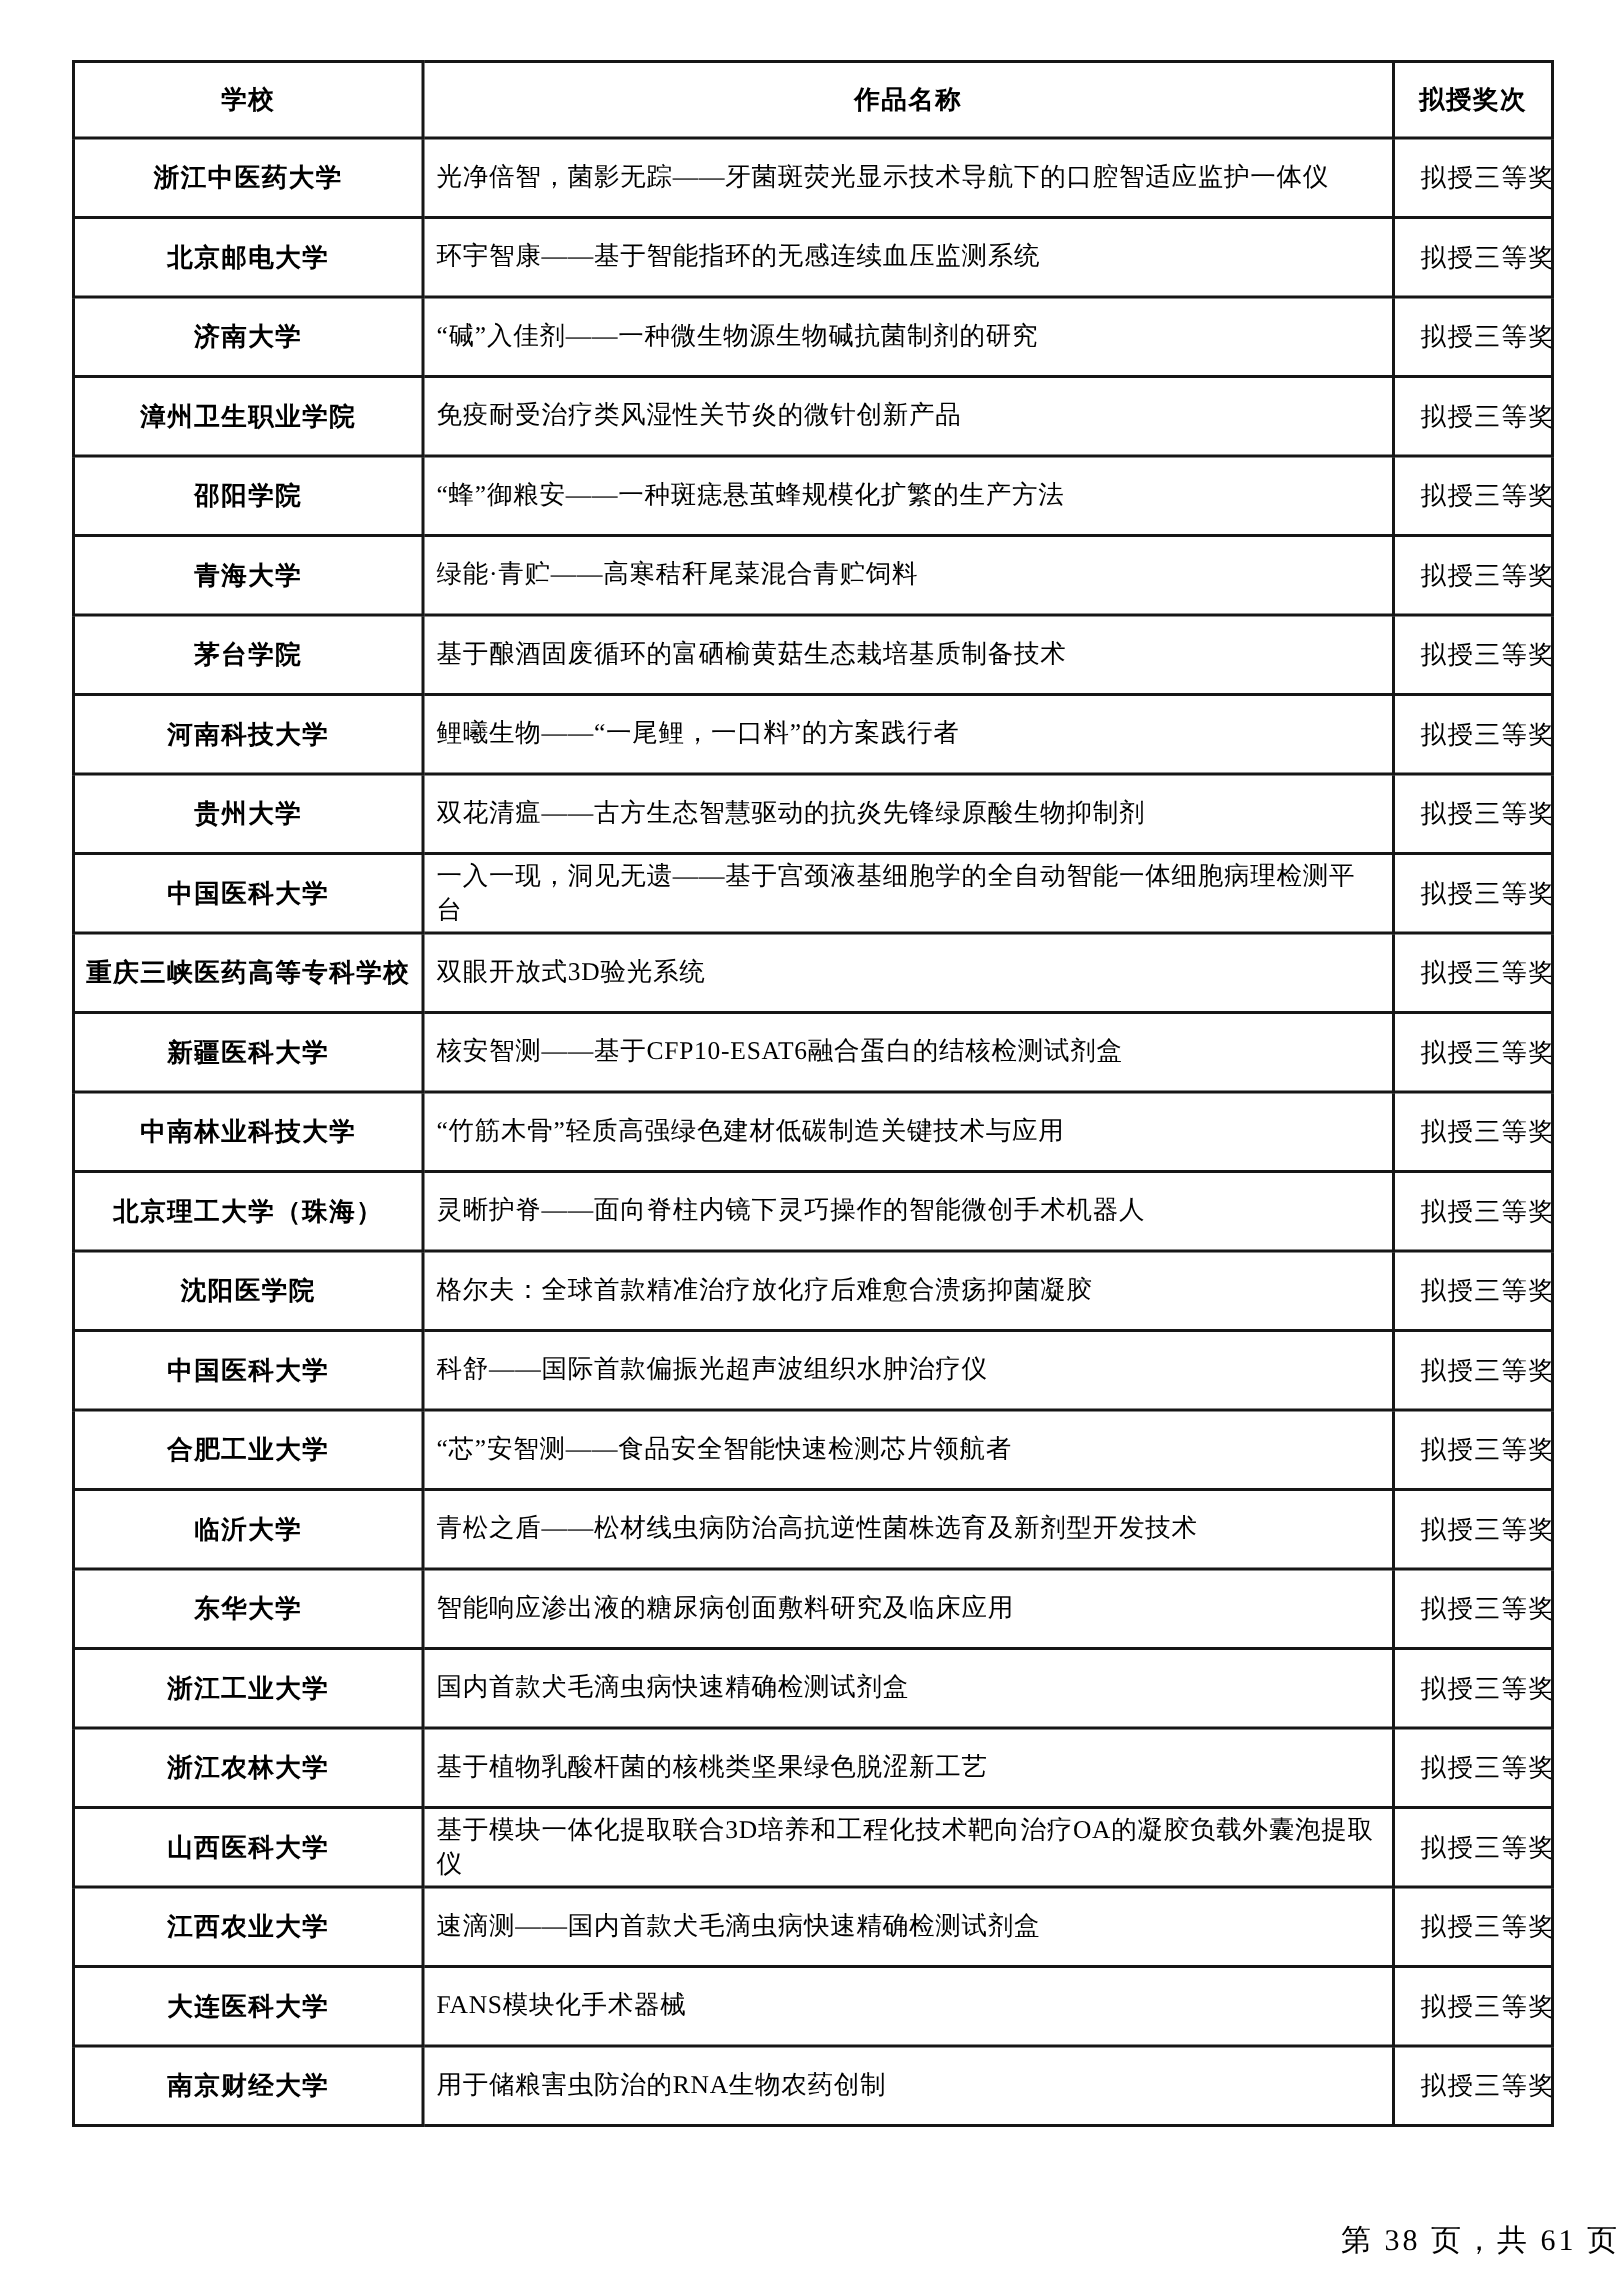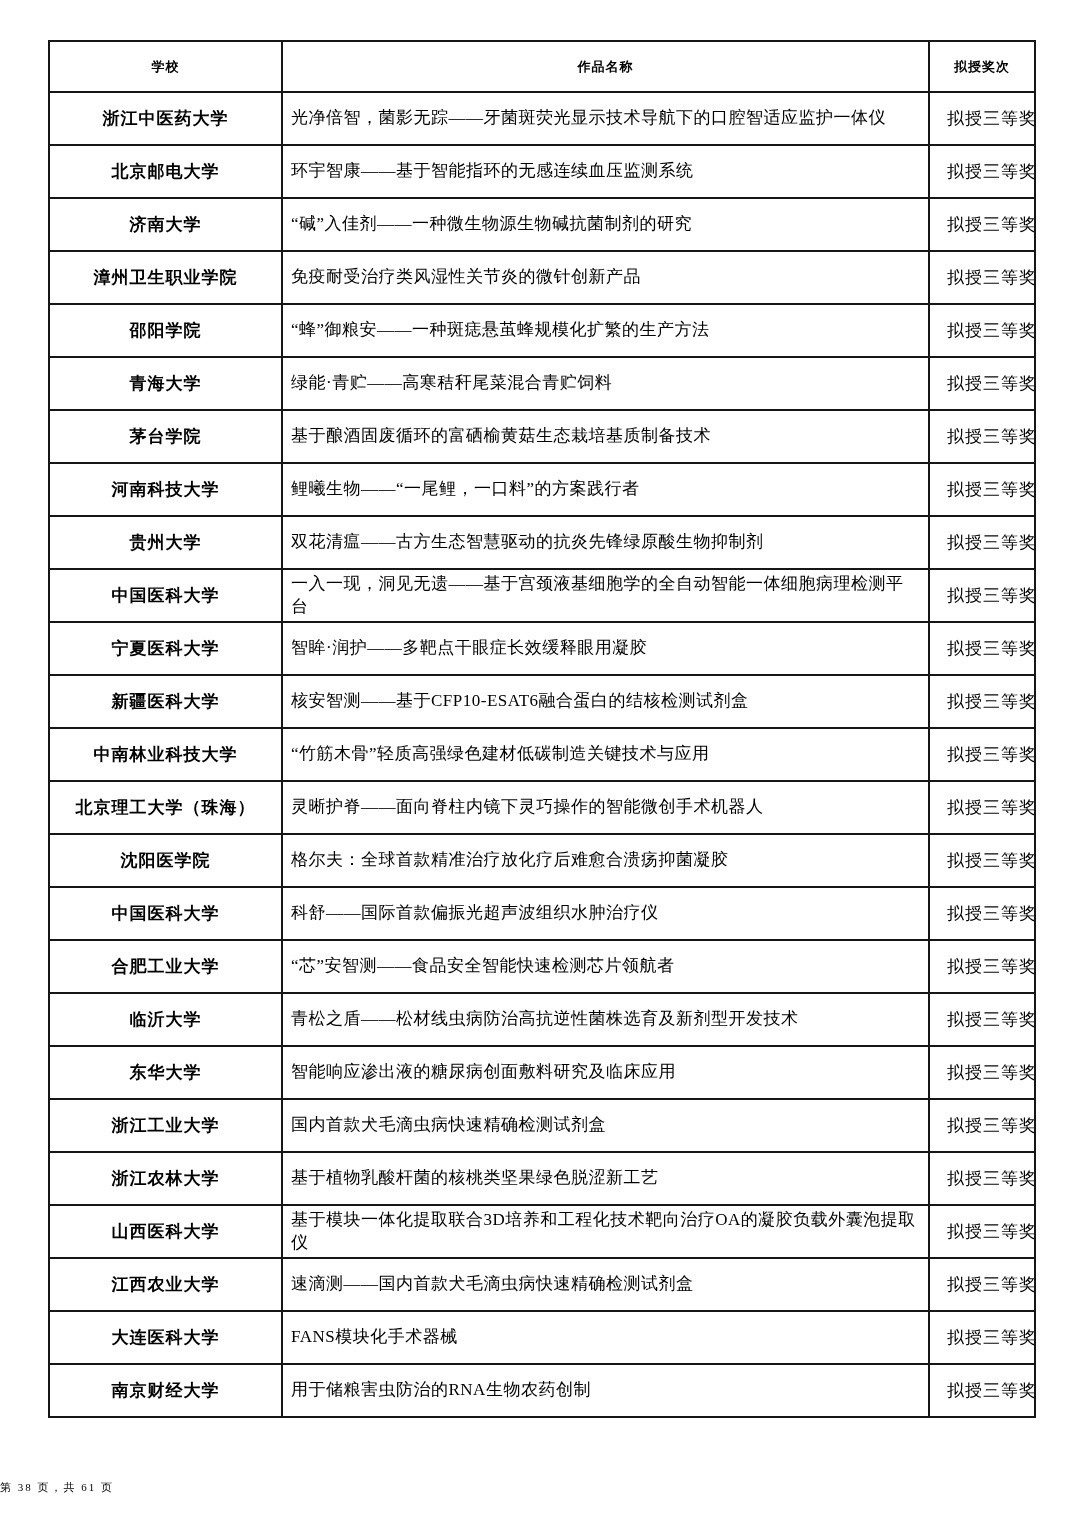--- a/index.html
+++ b/index.html
@@ -31,21 +31,21 @@
     border: 2px solid #161616;
     font-size: 17px;
     vertical-align: middle;
     overflow: hidden;
   }
   table.awards th {
     height: 47px;
     font-weight: bold;
     text-align: center;
     font-family: "Liberation Sans", "DejaVu Sans", sans-serif;
-    font-size: 13px;
+    font-size: 17px;
     letter-spacing: 1px;
   }
   table.awards td {
     height: 47px;
   }
   td.col-school {
     text-align: center;
     padding: 2px 4px;
     letter-spacing: 1px;
     font-weight: bold;
@@ -60,22 +60,22 @@
     text-align: center;
     padding: 2px 17px;
     white-space: nowrap;
     letter-spacing: 1px;
   }
   .footer {
     position: absolute;
     left: 0;
     top: 1480px;
     width: 1080px;
-    text-align: left;
-    font-size: 11px;
+    text-align: right;
+    font-size: 20px;
     letter-spacing: 2px;
   }
 </style>
 </head>
 <body>
 
 <div class="page">
 
   <table class="awards">
     <colgroup>
@@ -136,22 +136,22 @@
           <td class="col-school">贵州大学</td>
           <td class="col-work">双花清瘟——古方生态智慧驱动的抗炎先锋绿原酸生物抑制剂</td>
           <td class="col-award">拟授三等奖</td>
         </tr>
         <tr>
           <td class="col-school">中国医科大学</td>
           <td class="col-work">一入一现，洞见无遗——基于宫颈液基细胞学的全自动智能一体细胞病理检测平台</td>
           <td class="col-award">拟授三等奖</td>
         </tr>
         <tr>
-          <td class="col-school">宁夏医科大学</td>
-          <td class="col-work">智眸·润护——多靶点干眼症长效缓释眼用凝胶</td>
+          <td class="col-school">重庆三峡医药高等专科学校</td>
+          <td class="col-work">双眼开放式3D验光系统</td>
           <td class="col-award">拟授三等奖</td>
         </tr>
         <tr>
           <td class="col-school">新疆医科大学</td>
           <td class="col-work">核安智测——基于CFP10-ESAT6融合蛋白的结核检测试剂盒</td>
           <td class="col-award">拟授三等奖</td>
         </tr>
         <tr>
           <td class="col-school">中南林业科技大学</td>
           <td class="col-work">“竹筋木骨”轻质高强绿色建材低碳制造关键技术与应用</td>

